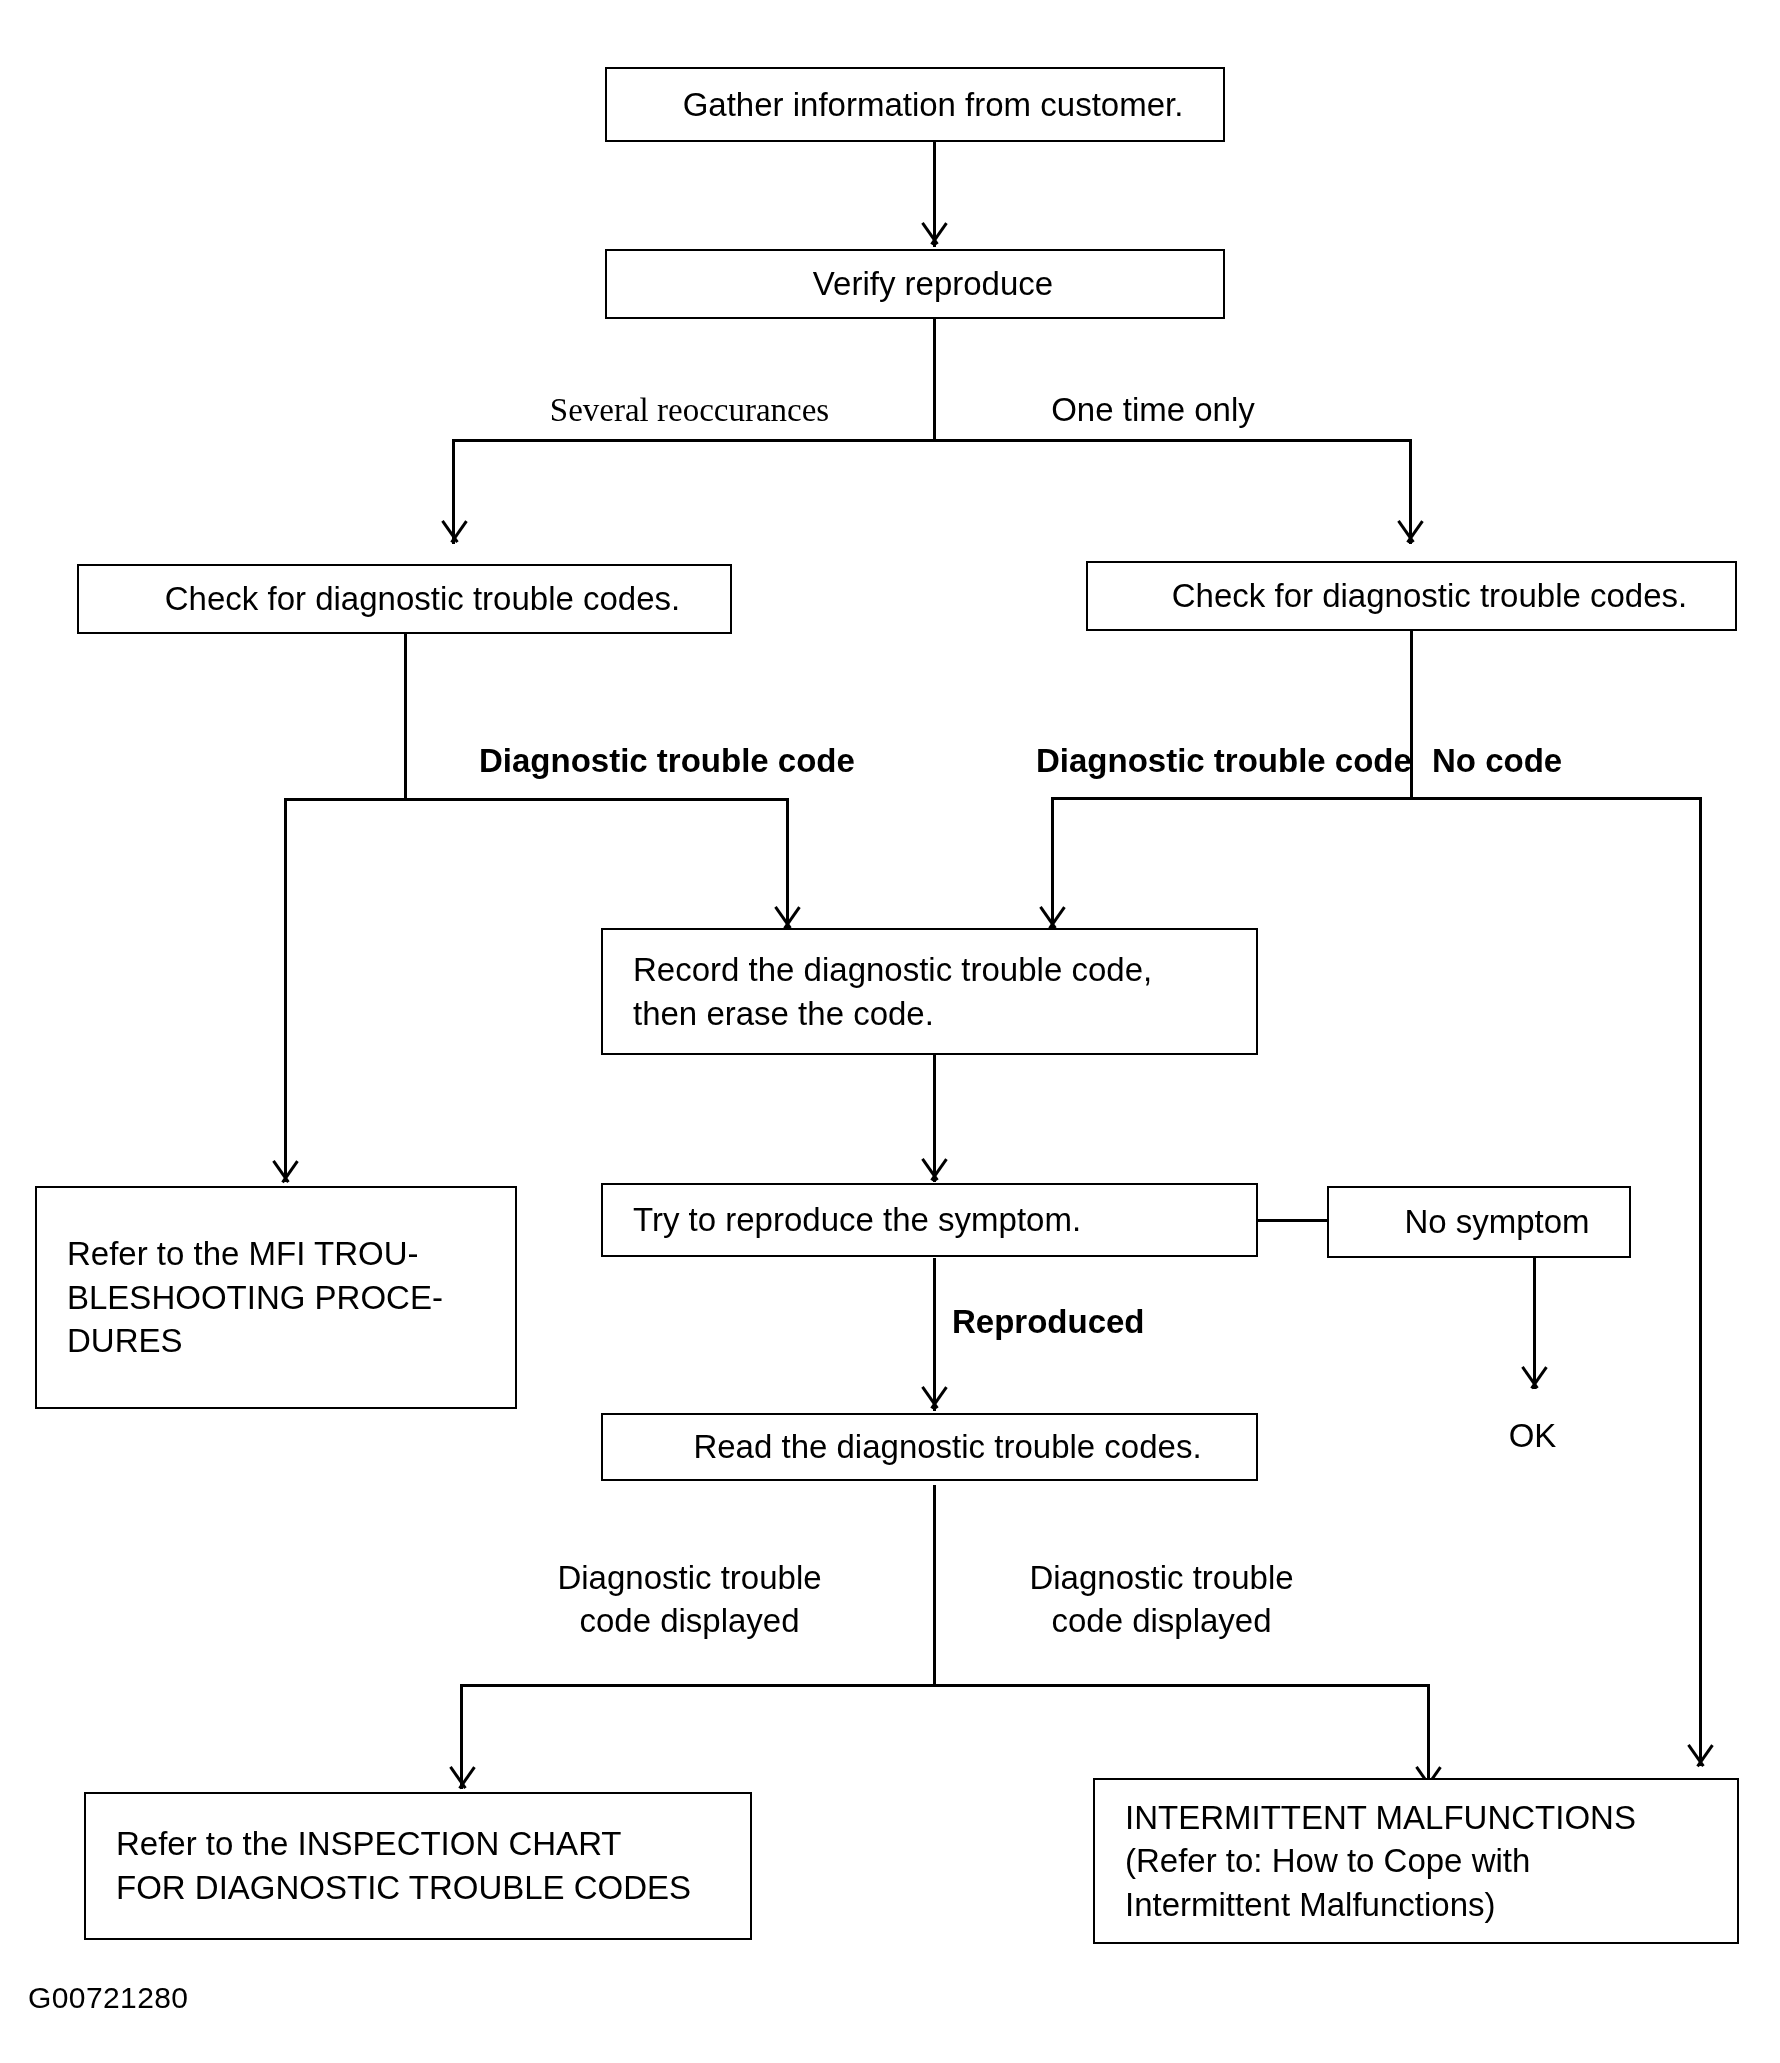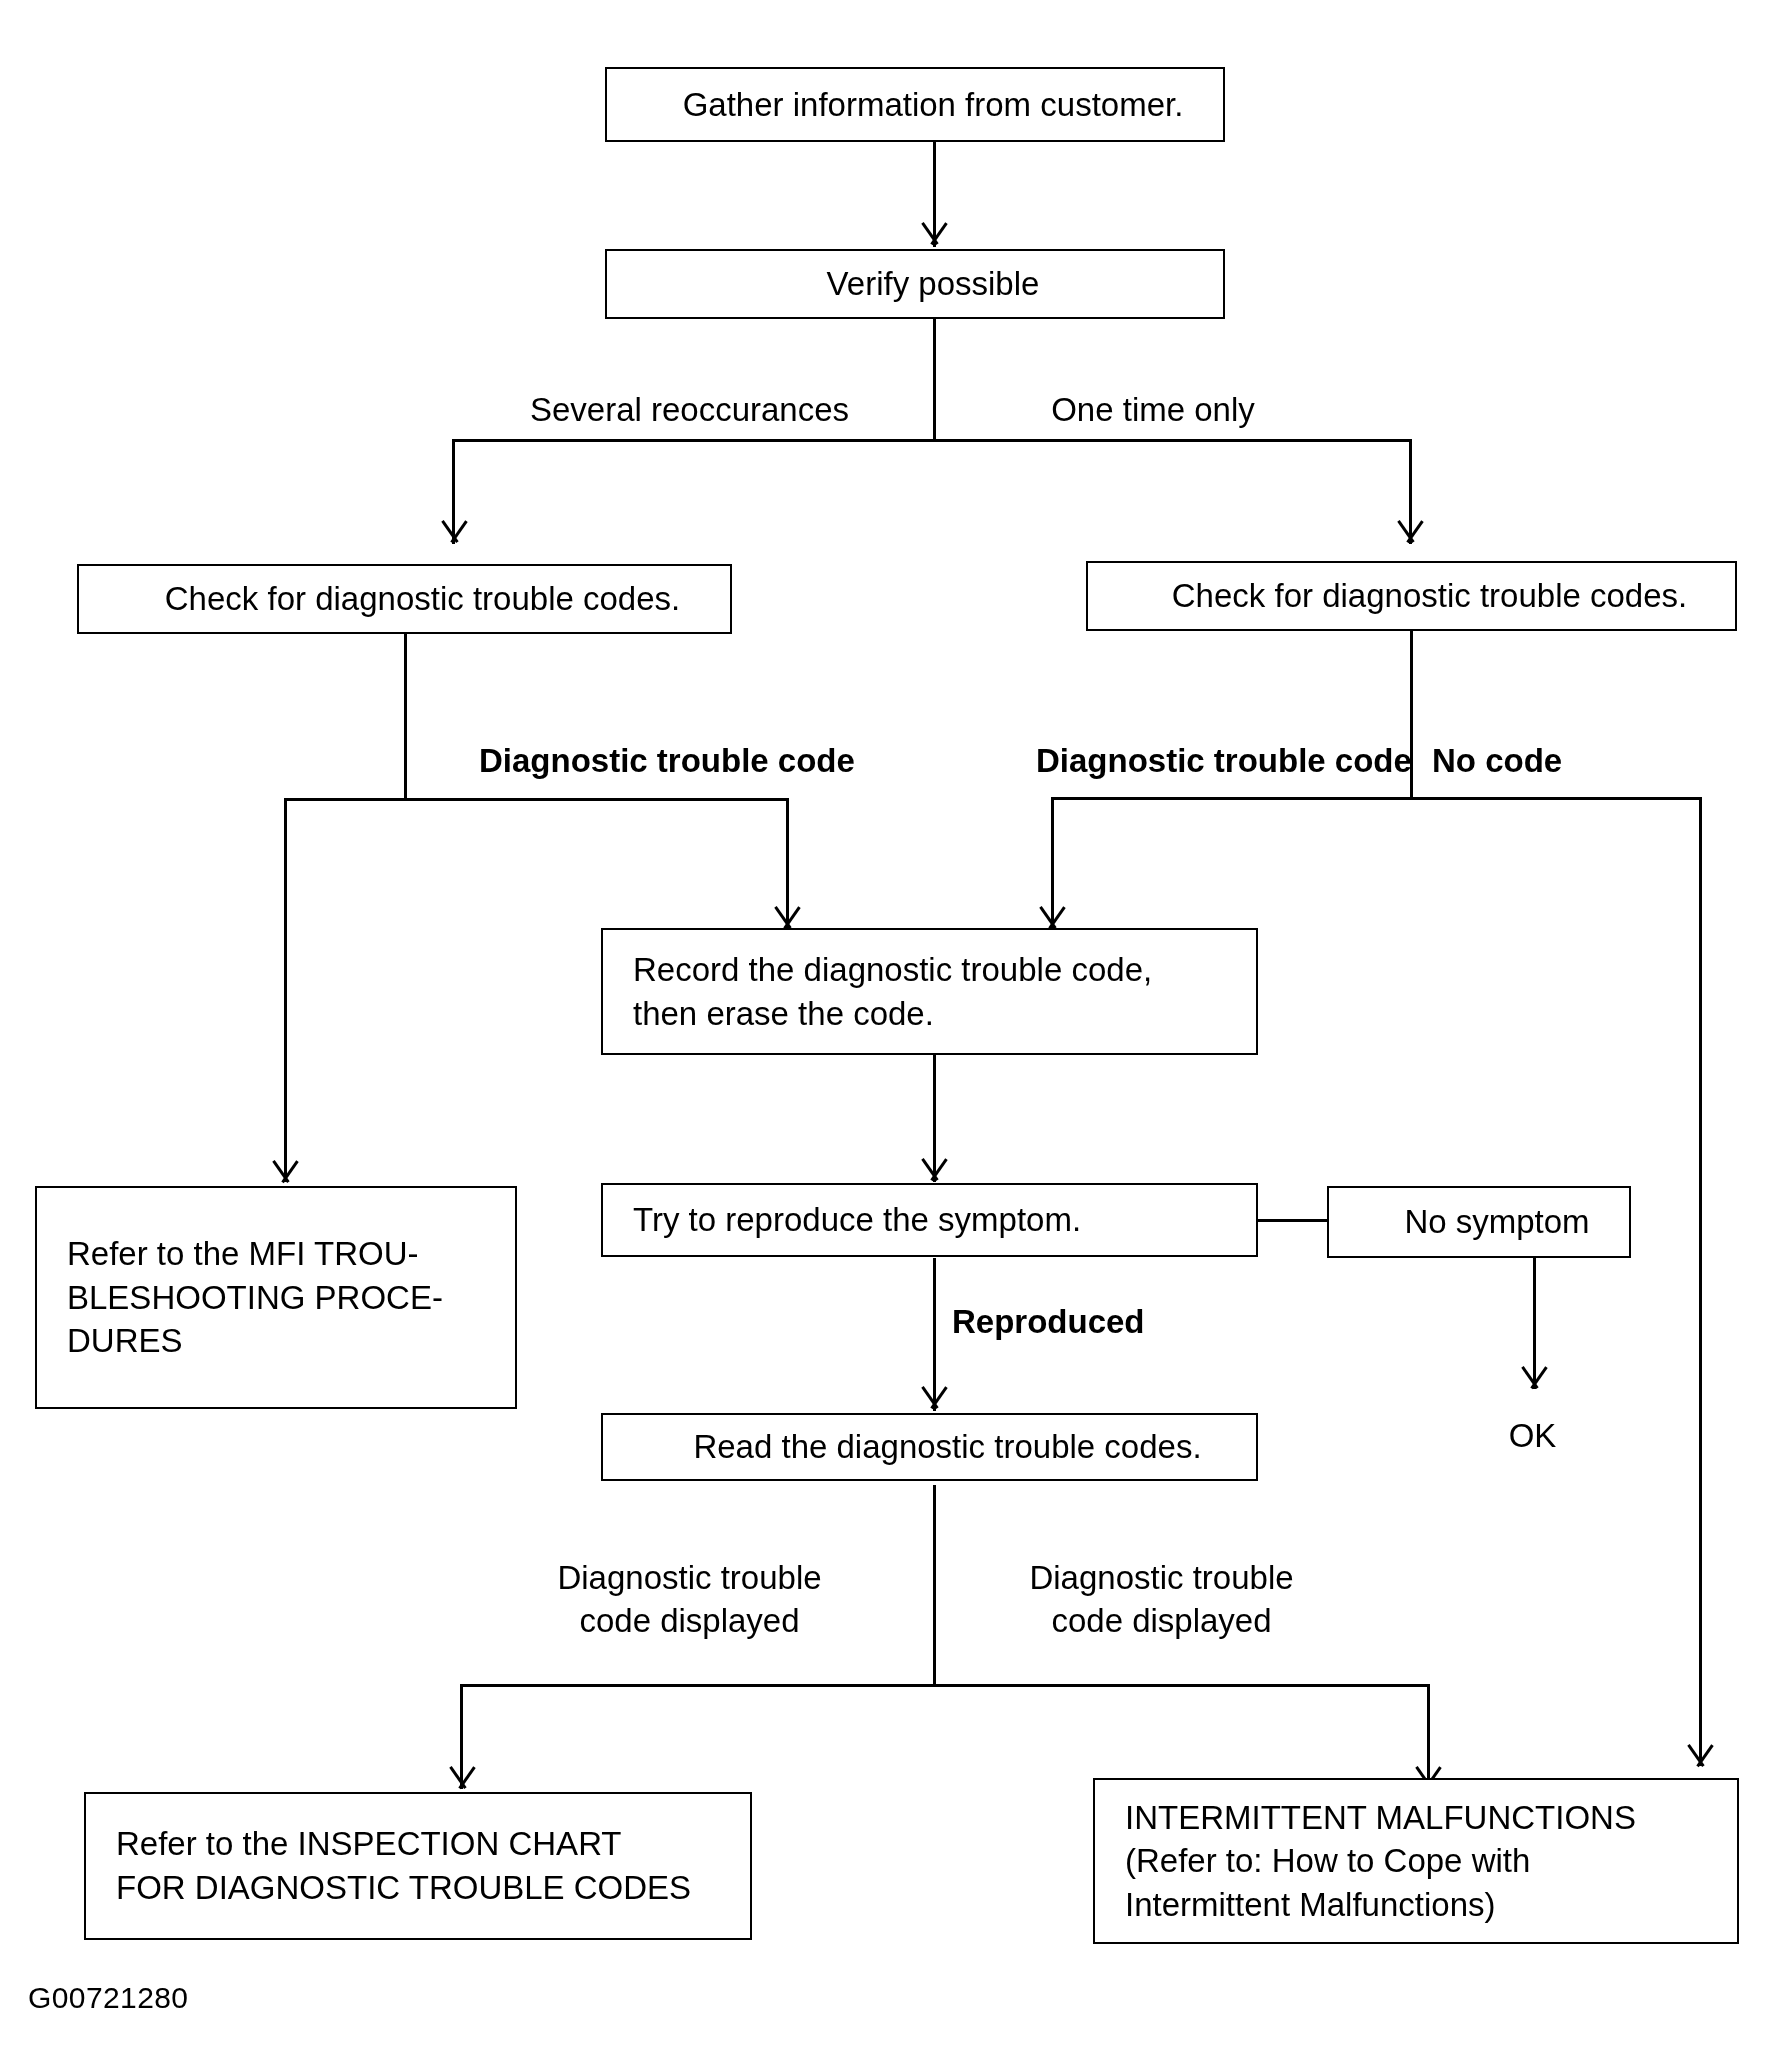--- a/index.html
+++ b/index.html
@@ -103,34 +103,34 @@
 <div id="sheet">
 
   <div class="node center" style="left:605px; top:67px; width:620px; height:75px;">
     <span class="txt">Gather information from customer.</span>
   </div>
 
   <div class="vline" style="left:933px; top:142px; height:105px;"></div>
   <div class="arrow-down" style="left:917px; top:223px;"></div>
 
   <div class="node center" style="left:605px; top:249px; width:620px; height:70px;">
-    <span class="txt">Verify possible</span>
+    <span class="txt">Verify reproduce</span>
   </div>
 
   <div class="vline" style="left:933px; top:319px; height:122px;"></div>
 
   <div class="hline" style="left:452px; top:439px; width:959px;"></div>
 
   <div class="vline" style="left:452px; top:439px; height:105px;"></div>
   <div class="arrow-down" style="left:437px; top:521px;"></div>
 
   <div class="vline" style="left:1409px; top:439px; height:105px;"></div>
   <div class="arrow-down" style="left:1393px; top:521px;"></div>
 
-  <div class="label ctr" style="left:515px; top:389px; width:349px;">Several reoccurances</div>
+  <div class="label ctr" style="left:515px; top:389px; width:349px;font-family:Liberation Serif, serif;">Several reoccurances</div>
   <div class="label ctr" style="left:1009px; top:389px; width:288px;">One time only</div>
 
   <div class="node center" style="left:77px; top:564px; width:655px; height:70px;">
     <span class="txt">Check for diagnostic trouble codes.</span>
   </div>
 
   <div class="node center" style="left:1086px; top:561px; width:651px; height:70px;">
     <span class="txt">Check for diagnostic trouble codes.</span>
   </div>
 

